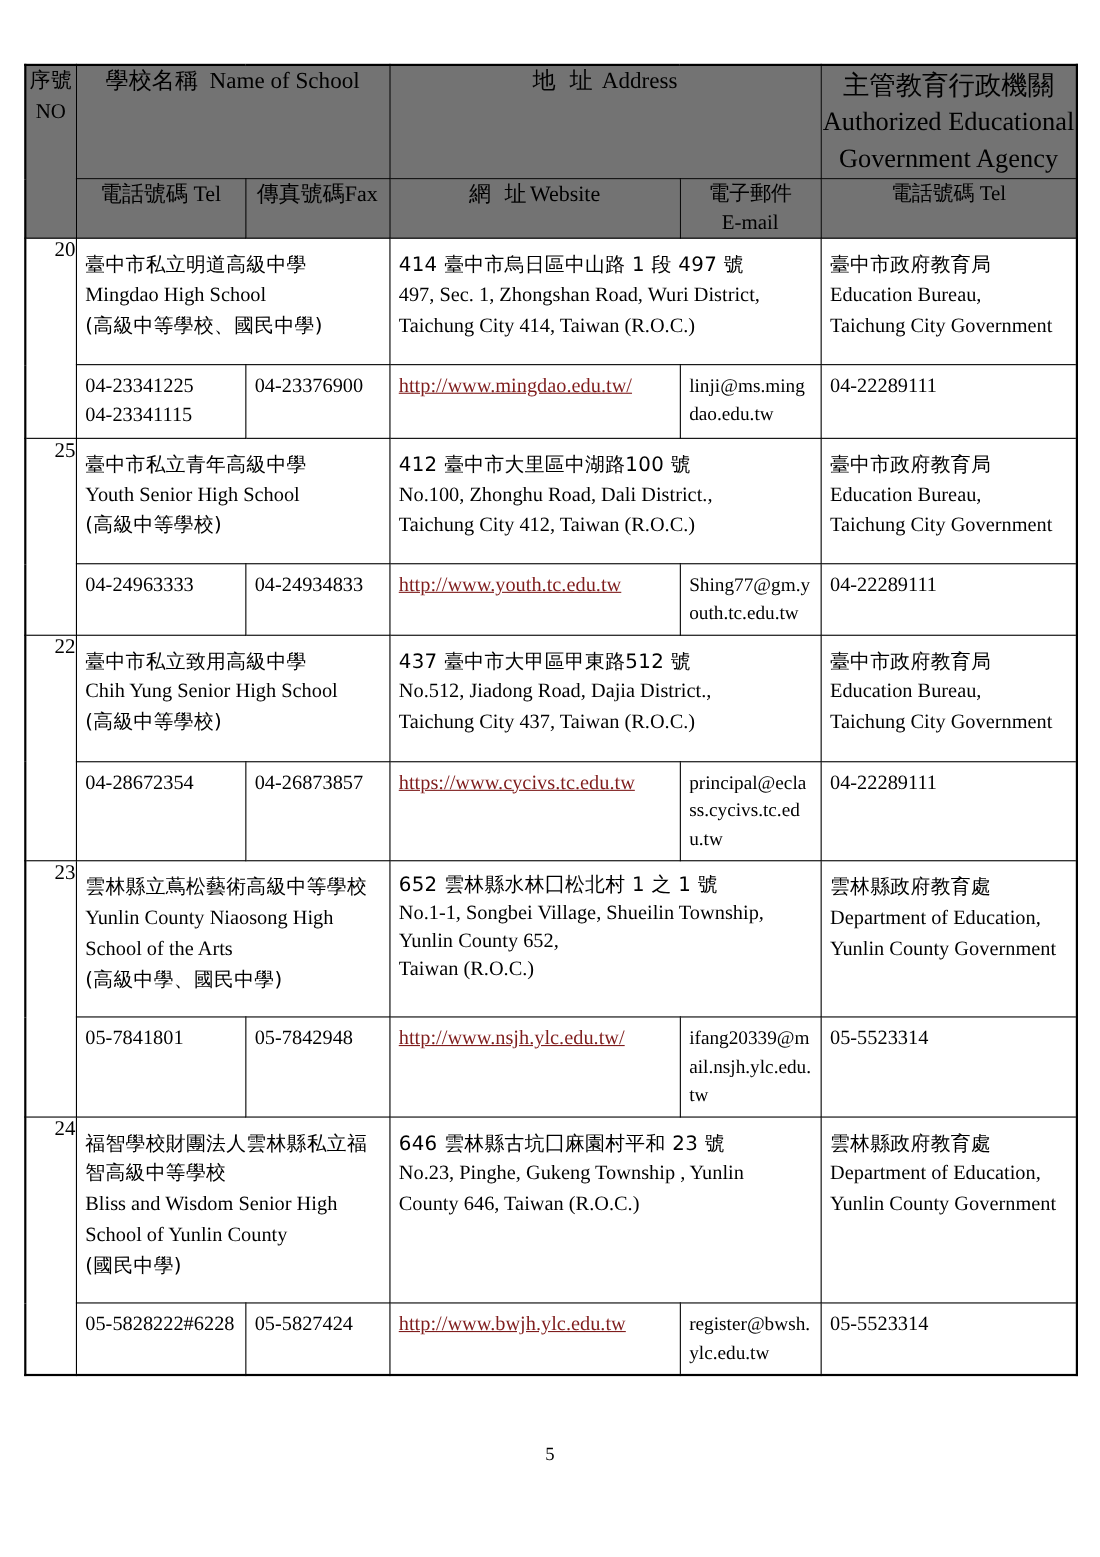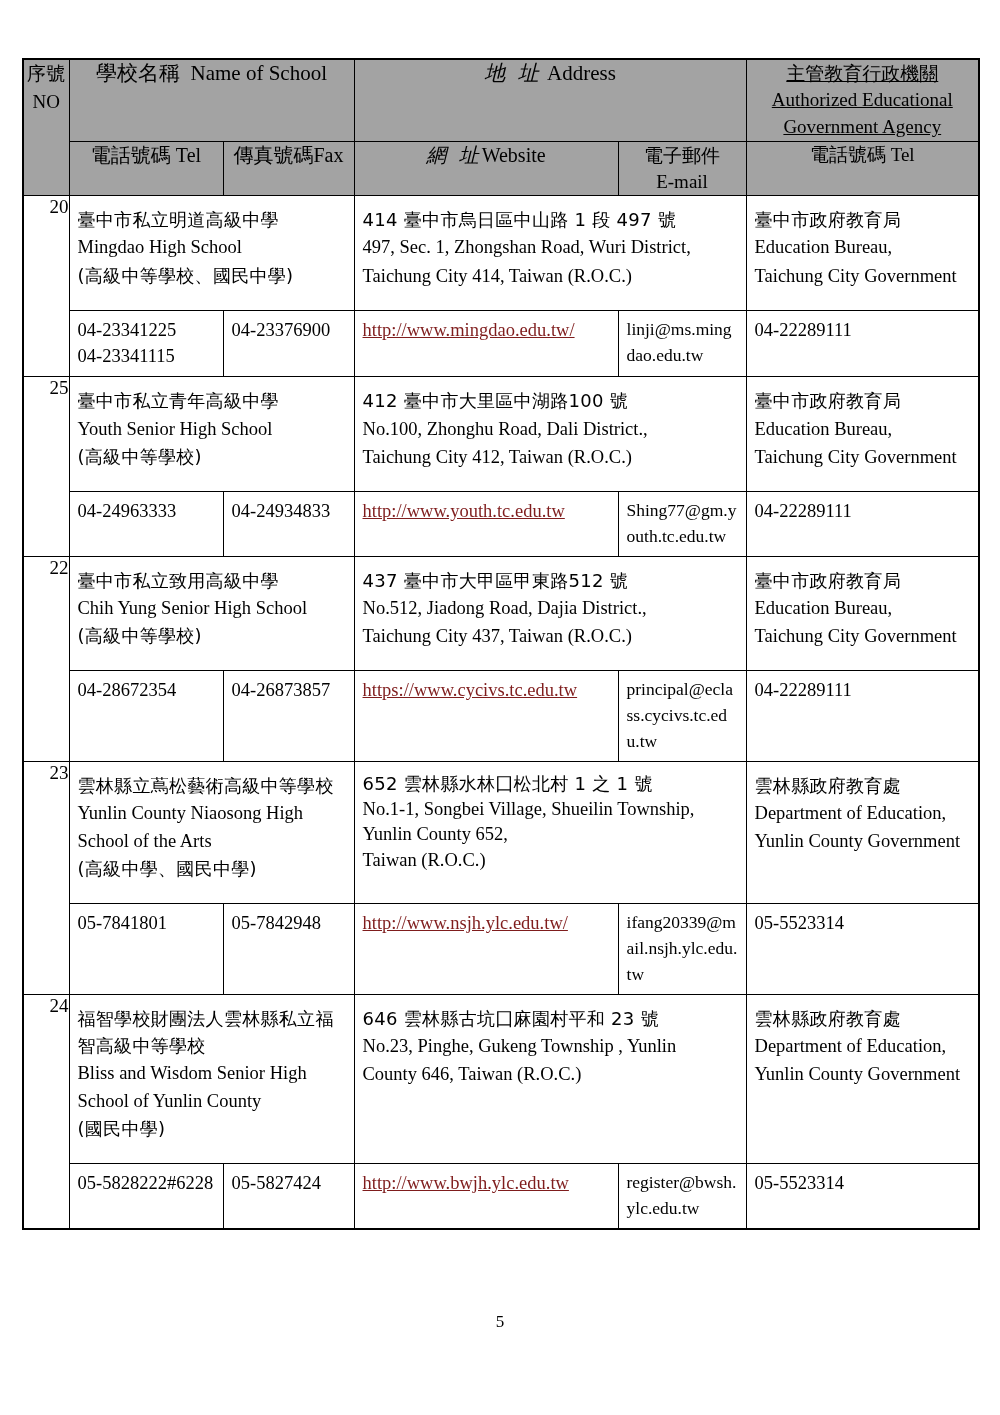--- a/index.html
+++ b/index.html
@@ -36,21 +36,21 @@
   
   col.c-no    { width: 46px; }
   col.c-tel   { width: 154px; }
   col.c-fax   { width: 131px; }
   col.c-web   { width: 264px; }
   col.c-mail  { width: 128px; }
   col.c-agcy  { width: 233px; }
 
   
   thead td {
-    background: #a3a3a3;
+    background: #737373;
     text-align: center;
     border: 1px solid #000;
   }
   .hdr-no {
     font-size: 19px;
     line-height: 1.45;
     padding: 26px 2px 4px 2px;
   }
   .hdr-no .cn { letter-spacing: 0.5px; }
   .hdr-big {
@@ -62,31 +62,30 @@
     font-size: 20px;
     padding: 18px 4px 17px 4px;
     line-height: 1.3;
   }
   .hdr-sub2 {
     font-size: 19px;
     padding: 6px 4px 6px 4px;
     line-height: 1.4;
   }
   .hdr-agency {
-    font-size: 19px;
+    font-size: 24px;
     line-height: 1.42;
     padding: 8px 4px 7px 4px;
-    text-decoration: underline;
   }
   .hdr-agency-tel {
     font-size: 19px;
     padding: 7px 4px 7px 4px;
   }
   .cn { font-family: "DejaVu Sans", "Liberation Sans", sans-serif; }
-  .sp { letter-spacing: 3px; font-style: italic; }
+  .sp { letter-spacing: 3px; }
 
   
   .cell-pad {
     padding: 10px 6px 20px 8px;
     font-size: 18.5px;
     line-height: 1.52;
   }
   .no-cell {
     text-align: right;
     vertical-align: middle;

